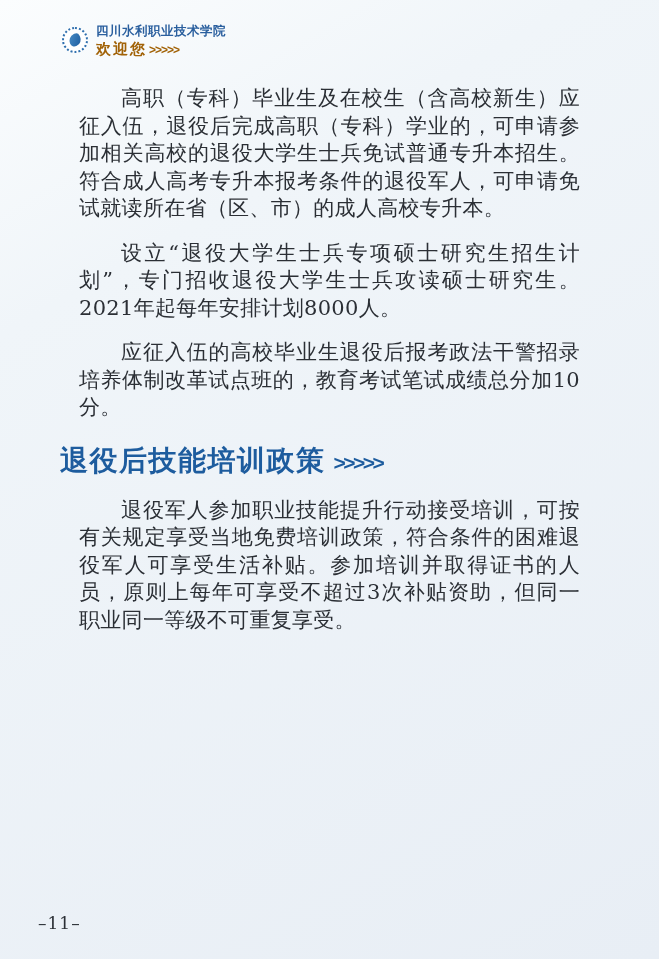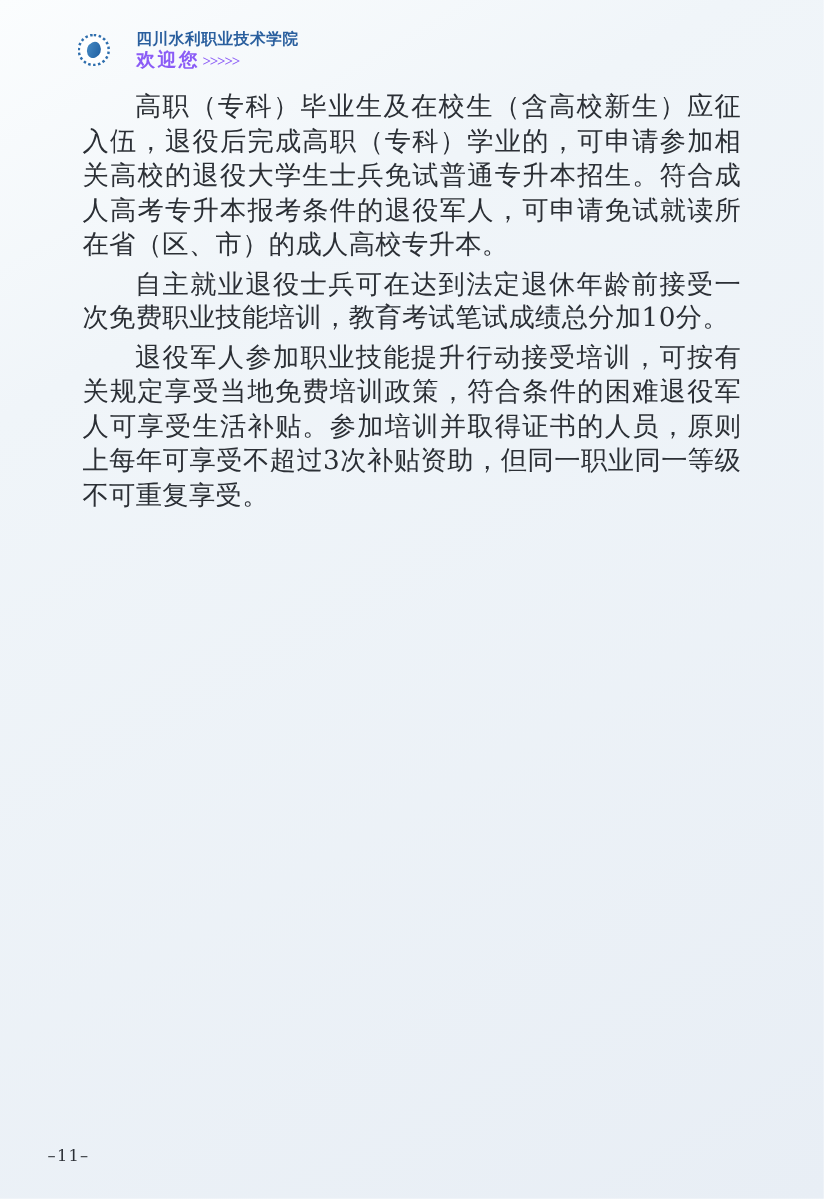--- a/index.html
+++ b/index.html
@@ -9,91 +9,93 @@
     font-family: "Liberation Sans", sans-serif;
     overflow: hidden;
   }
   .page {
     position: relative;
     box-sizing: border-box;
     width: 659px; height: 959px;
     padding: 24px 62px 0 62px;
   }
   
-  .site-header { display: flex; align-items: flex-start; gap: 21px; height: 44px; }
+  .site-header { display: flex; align-items: flex-start; gap: 8px; height: 44px; }
   .logo-circle {
     flex: none; width: 22px; height: 22px; margin-top: 3px;
     border-radius: 50%;
     border: 2px dotted #2f6fae;
     background: #ffffff;
     position: relative;
   }
   .logo-swoosh {
     position: absolute; left: 5px; top: 5px; width: 12px; height: 12px;
     background: linear-gradient(135deg, #4a8ec7, #1d5c9e);
     border-radius: 65% 35% 60% 40%;
     transform: rotate(-25deg);
   }
   .header-text { line-height: 1.25; }
   .school-name {
     font-size: 12.5px; font-weight: bold; color: #2a5f9e; letter-spacing: 0.5px;
   }
   .welcome-line {
-    font-size: 15px; font-weight: 800; color: #8b5cf6; letter-spacing: 2px; font-family: Liberation Serif, serif;
+    font-size: 15px; font-weight: 800; color: #a16207; letter-spacing: 2px;
   }
   .arrows-small {
     font-size: 12px; font-weight: 800; letter-spacing: -1px; margin-left: 2px;
   }
   
   .sec-title {
     margin: 16px 0 7px -2px;
     font-size: 28px; line-height: 34px;
     font-weight: bold; color: #1d5c9e; letter-spacing: 1.5px;
   }
   .h-arrows {
     font-size: 21px; font-weight: 800; letter-spacing: -2.5px; margin-left: 8px;
     color: #1d5c9e;
   }
   .sec-2 .sec-title { margin-top: 22px; }
   
   .body-par {
-    margin: 4px;
+    margin: 17px;
     font-family: "DejaVu Serif", "Liberation Serif", serif;
     font-size: 21px; line-height: 27.5px;
     color: #2b2f35;
     text-indent: 2em;
     text-align: justify;
     letter-spacing: 0.3px;
   }
   
   .page-footer {
     position: absolute; left: 38px; bottom: 26px;
     font-family: "DejaVu Serif", "Liberation Serif", serif;
-    font-size: 13px; color: #2b2f35; letter-spacing: 1px; text-align: center;
+    font-size: 17px; color: #2b2f35; letter-spacing: 1px; text-align: center;
   }
 </style>
 </head>
 <body>
 
 <div class="page">
 
   <header class="site-header">
     <span class="logo-circle">
       <span class="logo-swoosh"></span>
     </span>
     <div class="header-text">
       <div class="school-name">四川水利职业技术学院</div>
       <div class="welcome-line"><span>欢迎您</span><span class="arrows-small">&gt;&gt;&gt;&gt;&gt;</span></div>
     </div>
   </header>
 
   <section class="sec-1">
     <p class="body-par">高职（专科）毕业生及在校生（含高校新生）应征入伍，退役后完成高职（专科）学业的，可申请参加相关高校的退役大学生士兵免试普通专升本招生。符合成人高考专升本报考条件的退役军人，可申请免试就读所在省（区、市）的成人高校专升本。</p>
-    <p class="body-par">自主就业退役士兵可在达到法定退休年龄前接受一次免费职业技能培训，教育考试笔试成绩总分加10分。</p>
+    <p class="body-par">设立“退役大学生士兵专项硕士研究生招生计划”，专门招收退役大学生士兵攻读硕士研究生。2021年起每年安排计划8000人。</p>
+    <p class="body-par">应征入伍的高校毕业生退役后报考政法干警招录培养体制改革试点班的，教育考试笔试成绩总分加10分。</p>
   </section>
 
   <section class="sec-2">
+    <h2 class="sec-title"><span>退役后技能培训政策</span><span class="h-arrows">&gt;&gt;&gt;&gt;&gt;</span></h2>
     <p class="body-par">退役军人参加职业技能提升行动接受培训，可按有关规定享受当地免费培训政策，符合条件的困难退役军人可享受生活补贴。参加培训并取得证书的人员，原则上每年可享受不超过3次补贴资助，但同一职业同一等级不可重复享受。</p>
   </section>
 
   <div class="page-footer">–11–</div>
 
 </div>
 
 </body></html>

